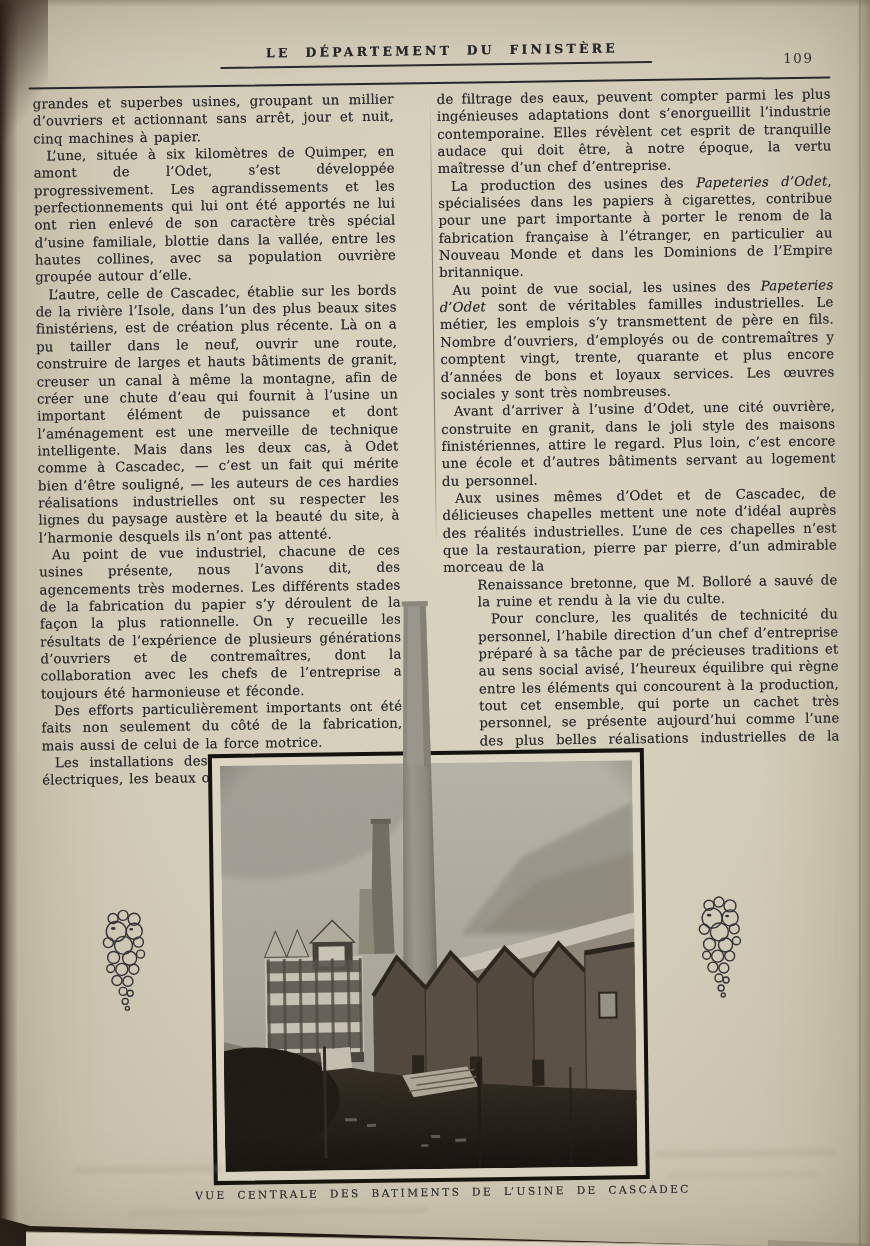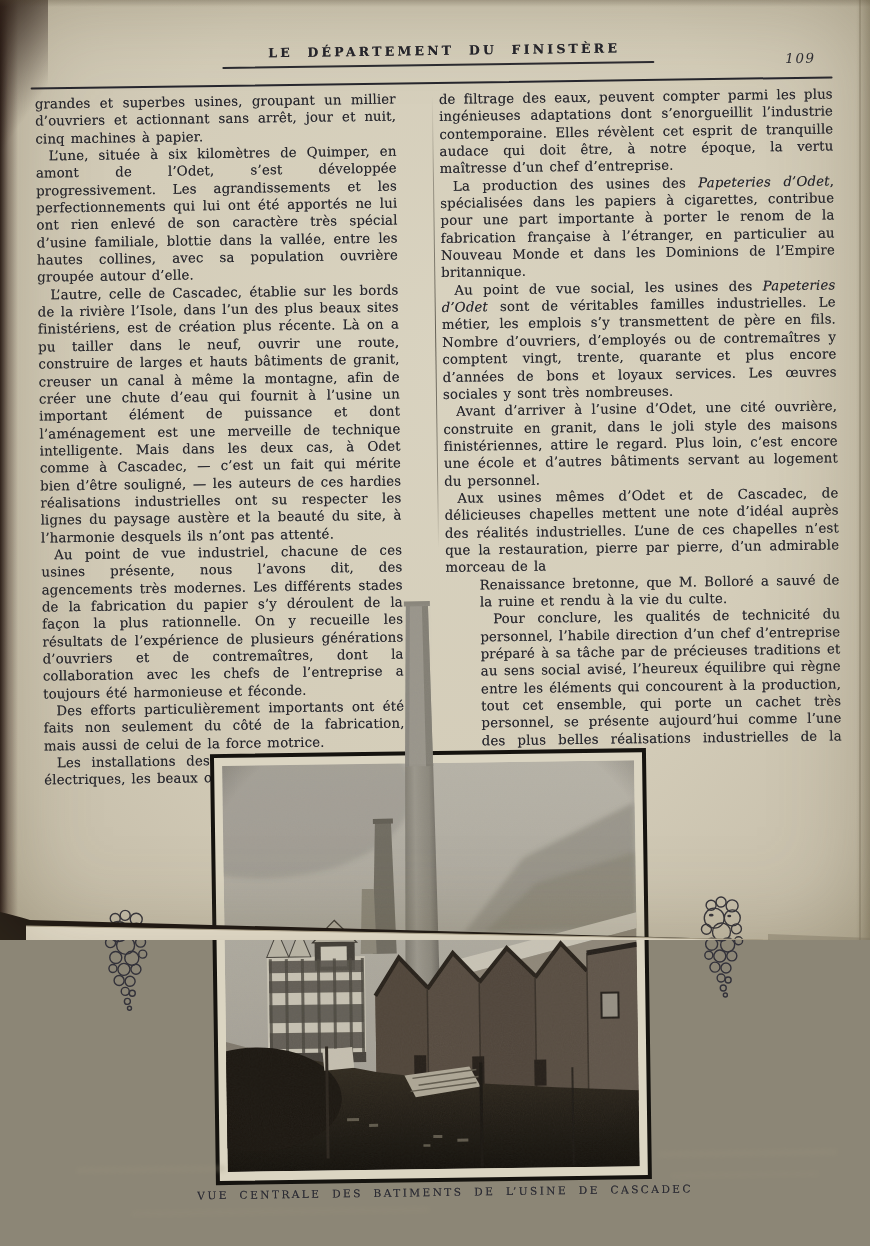--- a/index.html
+++ b/index.html
@@ -1,27 +1,27 @@
 <!DOCTYPE html>
 <html lang="fr"><head>
 <meta charset="utf-8">
 <style>
   html,body{margin:0;padding:0;}
   body{width:870px;height:1246px;overflow:hidden;background:#8c8676;
        font-family:"DejaVu Serif","Liberation Serif",serif;}
-  .scan{position:relative;width:870px;height:940px;
+  .scan{position:relative;width:870px;height:1246px;
         background:radial-gradient(ellipse at 52% 38%, #d9d3c0 0%, #d4cdb9 52%, #c8c0ac 84%, #bbb39d 100%);}
   .sheet{position:absolute;inset:0;transform:rotate(-0.8deg);transform-origin:50% 50%;}
 
   
   .hdr-title{position:absolute;left:60px;top:43px;width:780px;text-align:center;
     font-size:12.5px;font-weight:bold;letter-spacing:3.2px;word-spacing:7px;color:#23232b;
     text-shadow:0 0 .4px rgba(35,35,43,.6);}
   .rule-short{position:absolute;left:228px;top:64px;width:432px;height:2px;background:#2b2b31;border-radius:1px;}
-  .pagenum{position:absolute;left:791px;top:55px;font-size:13.5px;letter-spacing:1.5px;color:#2a2a31;font-style:italic;}
+  .pagenum{position:absolute;left:791px;top:55px;font-size:13.5px;letter-spacing:1.5px;color:#2a2a31;}
   .rule-long{position:absolute;left:36px;top:82px;width:802px;height:2.4px;background:#26262e;border-radius:1px;}
 
   
   .col{position:absolute;top:90px;width:397px;font-size:13.3px;line-height:17.35px;
        text-align:justify;color:#26262d;word-spacing:1.6px;letter-spacing:.15px;
        text-shadow:0 0 .35px rgba(38,38,45,.55);}
   .col-left{left:40px;}
   .col-right{left:444px;top:91px;width:394px;}
   .para{margin:0;text-indent:13px;}
   .para.noind{text-indent:0;}

